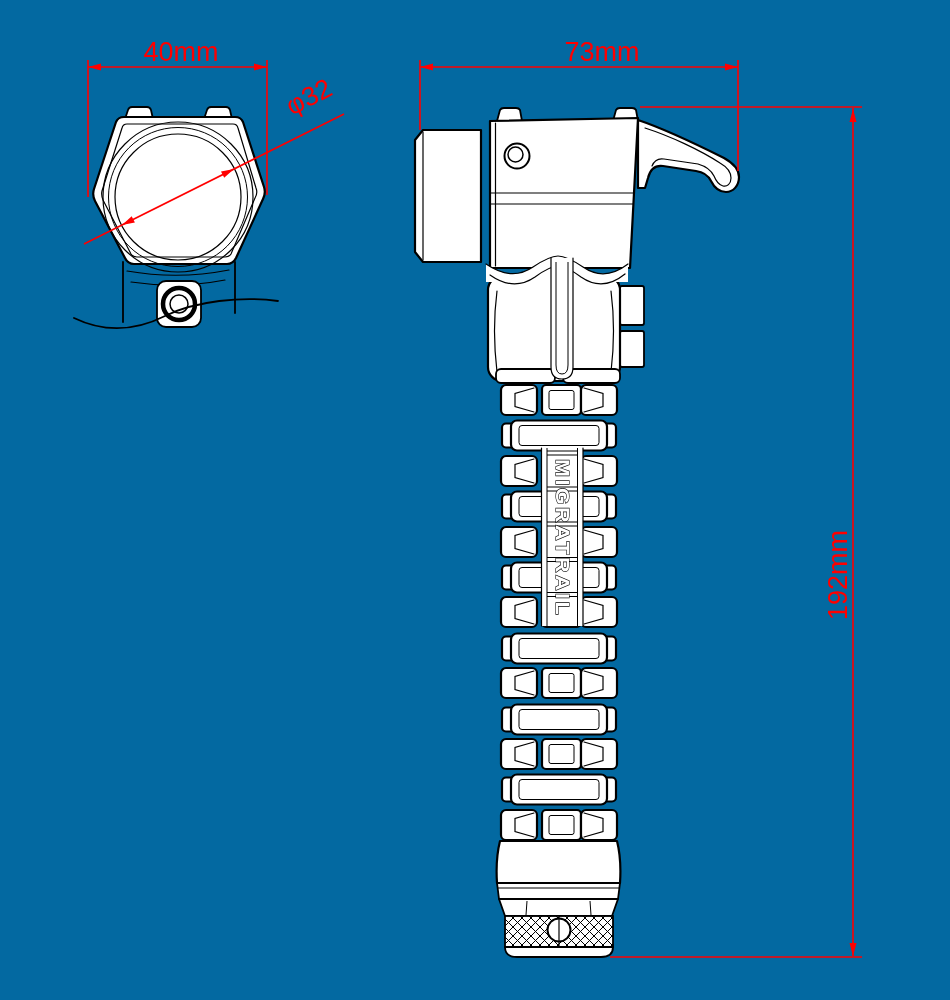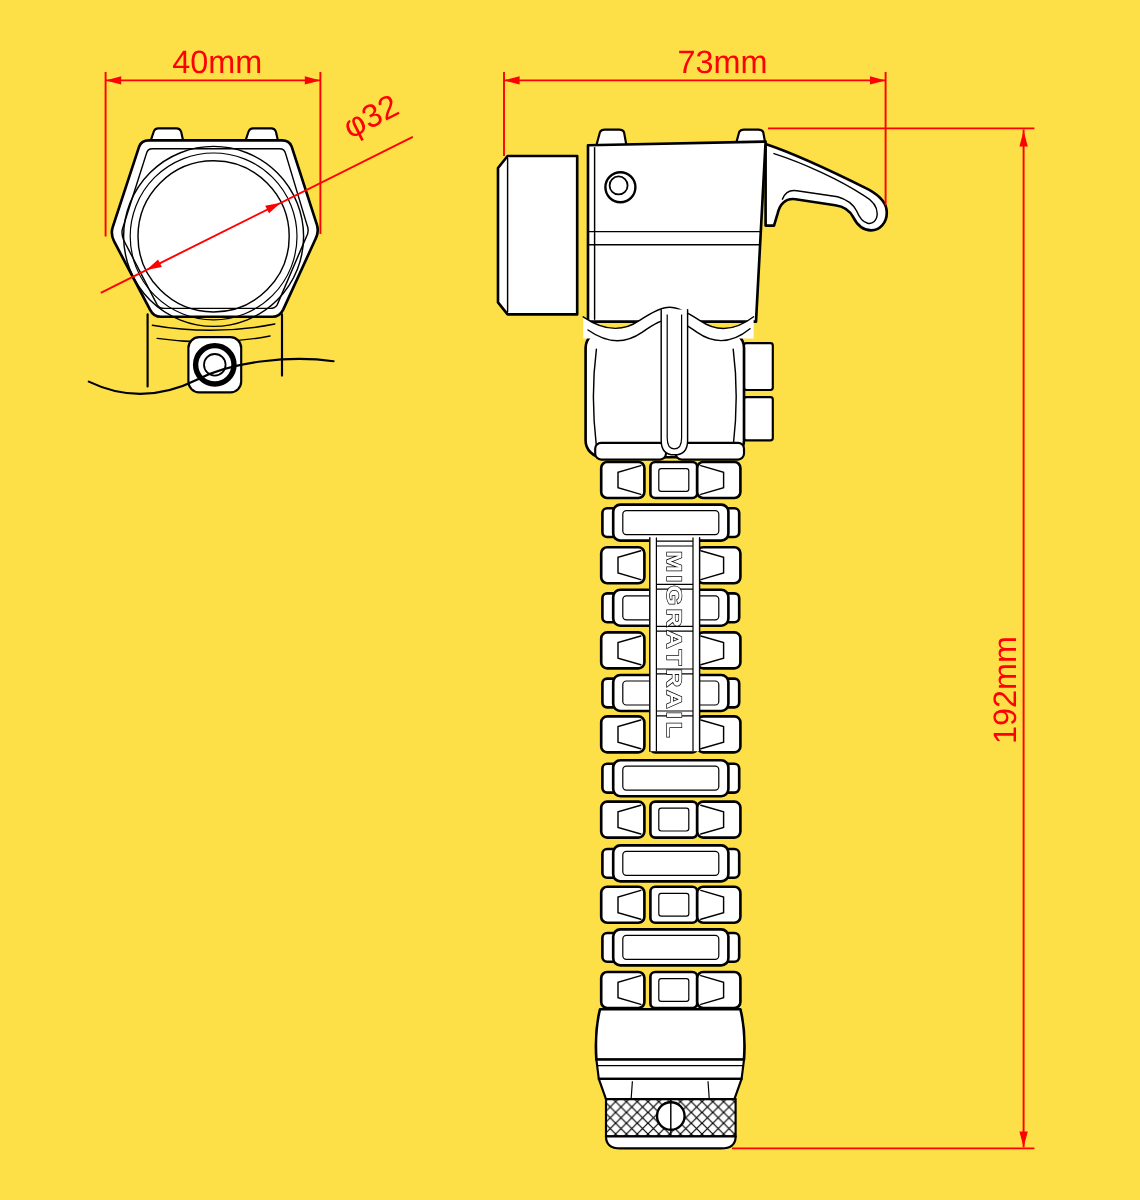--- a/index.html
+++ b/index.html
@@ -1,16 +1,16 @@
 <!DOCTYPE html>
 <html><head>
 <meta charset="utf-8">
 <style>
   html,body{margin:0;padding:0;background:#ffffff;}
-  .canvas{position:relative;width:950px;height:1000px;background:#fde047;overflow:hidden;
+  .canvas{position:relative;width:950px;height:1000px;background:#0369a1;overflow:hidden;
           font-family:"Liberation Sans",sans-serif;}
   svg{display:block}
   .ink{fill:#fff;stroke:#000;stroke-width:2.2;stroke-linejoin:round;stroke-linecap:round}
   .ink2{fill:#fff;stroke:#000;stroke-width:1.8;stroke-linejoin:round;stroke-linecap:round}
   .nof{fill:none;stroke:#000;stroke-width:1.2;stroke-linecap:round}
   .med{fill:none;stroke:#000;stroke-width:1.8;stroke-linecap:round}
   .hair{fill:none;stroke:#000;stroke-width:1}
   .whitefill{fill:#fff;stroke:none}
   .dimline{fill:none;stroke-width:1.6}
   .dimtext{font:27px "Liberation Sans",sans-serif}

